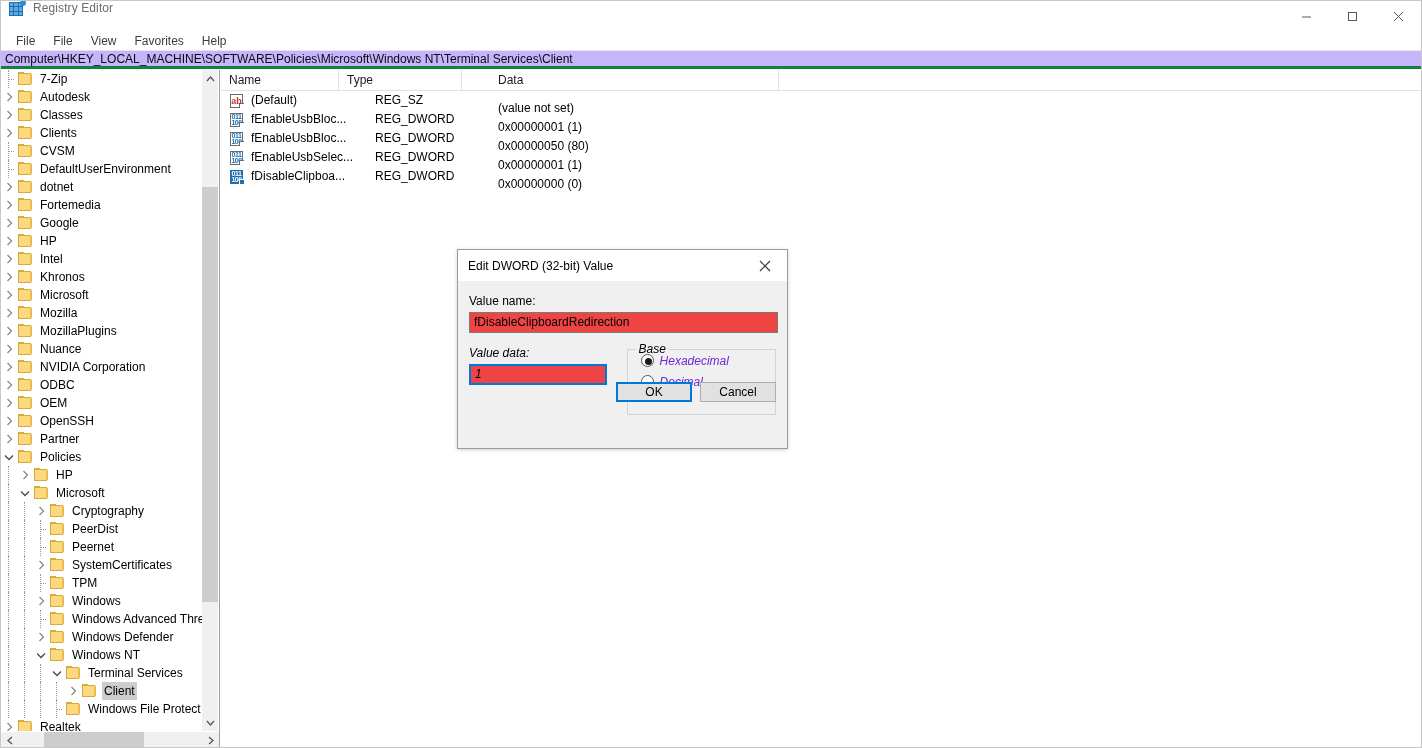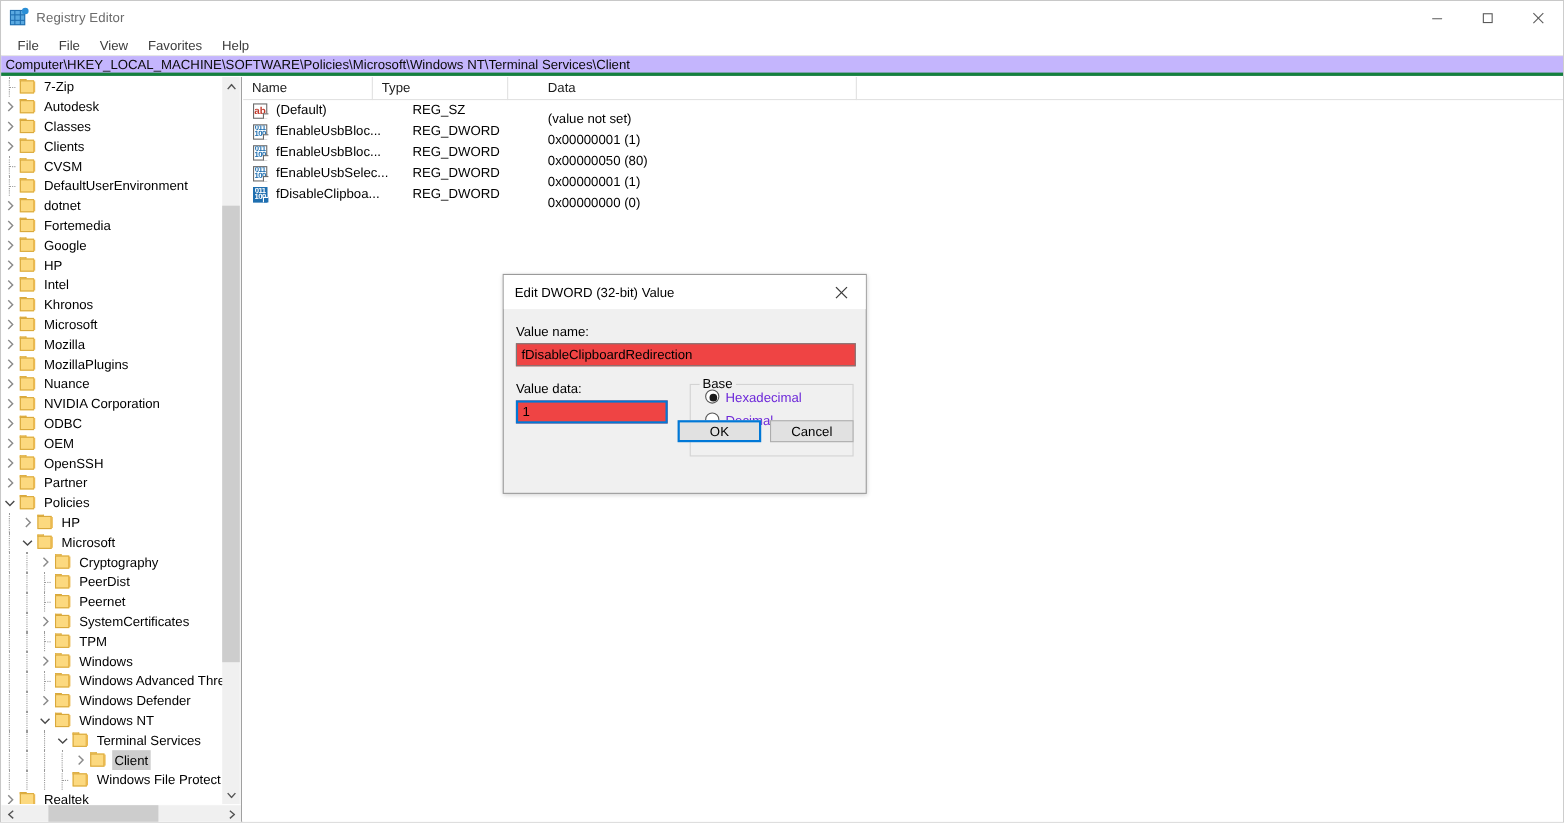--- a/index.html
+++ b/index.html
@@ -19,21 +19,21 @@
     background: #ffffff;
     border: 1px solid #c8c8c8;
     overflow: hidden;
   }
 
   
   .titlebar {
     position: absolute; top: 0; left: 0;
     width: 1420px; height: 30px;
     background: #ffffff;
-    display: flex; align-items: center;
+    display: flex; 
   }
   .app-icon {
     width: 16px; height: 16px;
     margin-left: 8px; margin-right: 8px;
     position: relative;
     flex: 0 0 auto;
   }
   .app-icon .grid {
     position: absolute; left: 0; top: 1px;
     width: 14px; height: 14px;
@@ -332,21 +332,21 @@
     border: 1px solid #7a7a7a;
     font-size: 12px;
     color: #000000;
     line-height: 19px;
     padding-left: 4px;
     overflow: hidden;
     white-space: nowrap;
   }
   .dlg-input.focus { border: 2px solid #0078d7; line-height: 17px; }
   .name-input { width: 309px; }
-  .row-split { display: flex; margin-top: 0; }
+  .row-split { display: flex; margin-top: 0; font-style: italic; }
   .left-col { width: 140px; }
   .data-input { width: 138px; }
   .base-group {
     position: relative;
     margin-left: 19px;
     width: 151px; height: 66px;
     border: 1px solid #d3d3d3;
     margin-top: 16px;
   }
   .base-legend {

